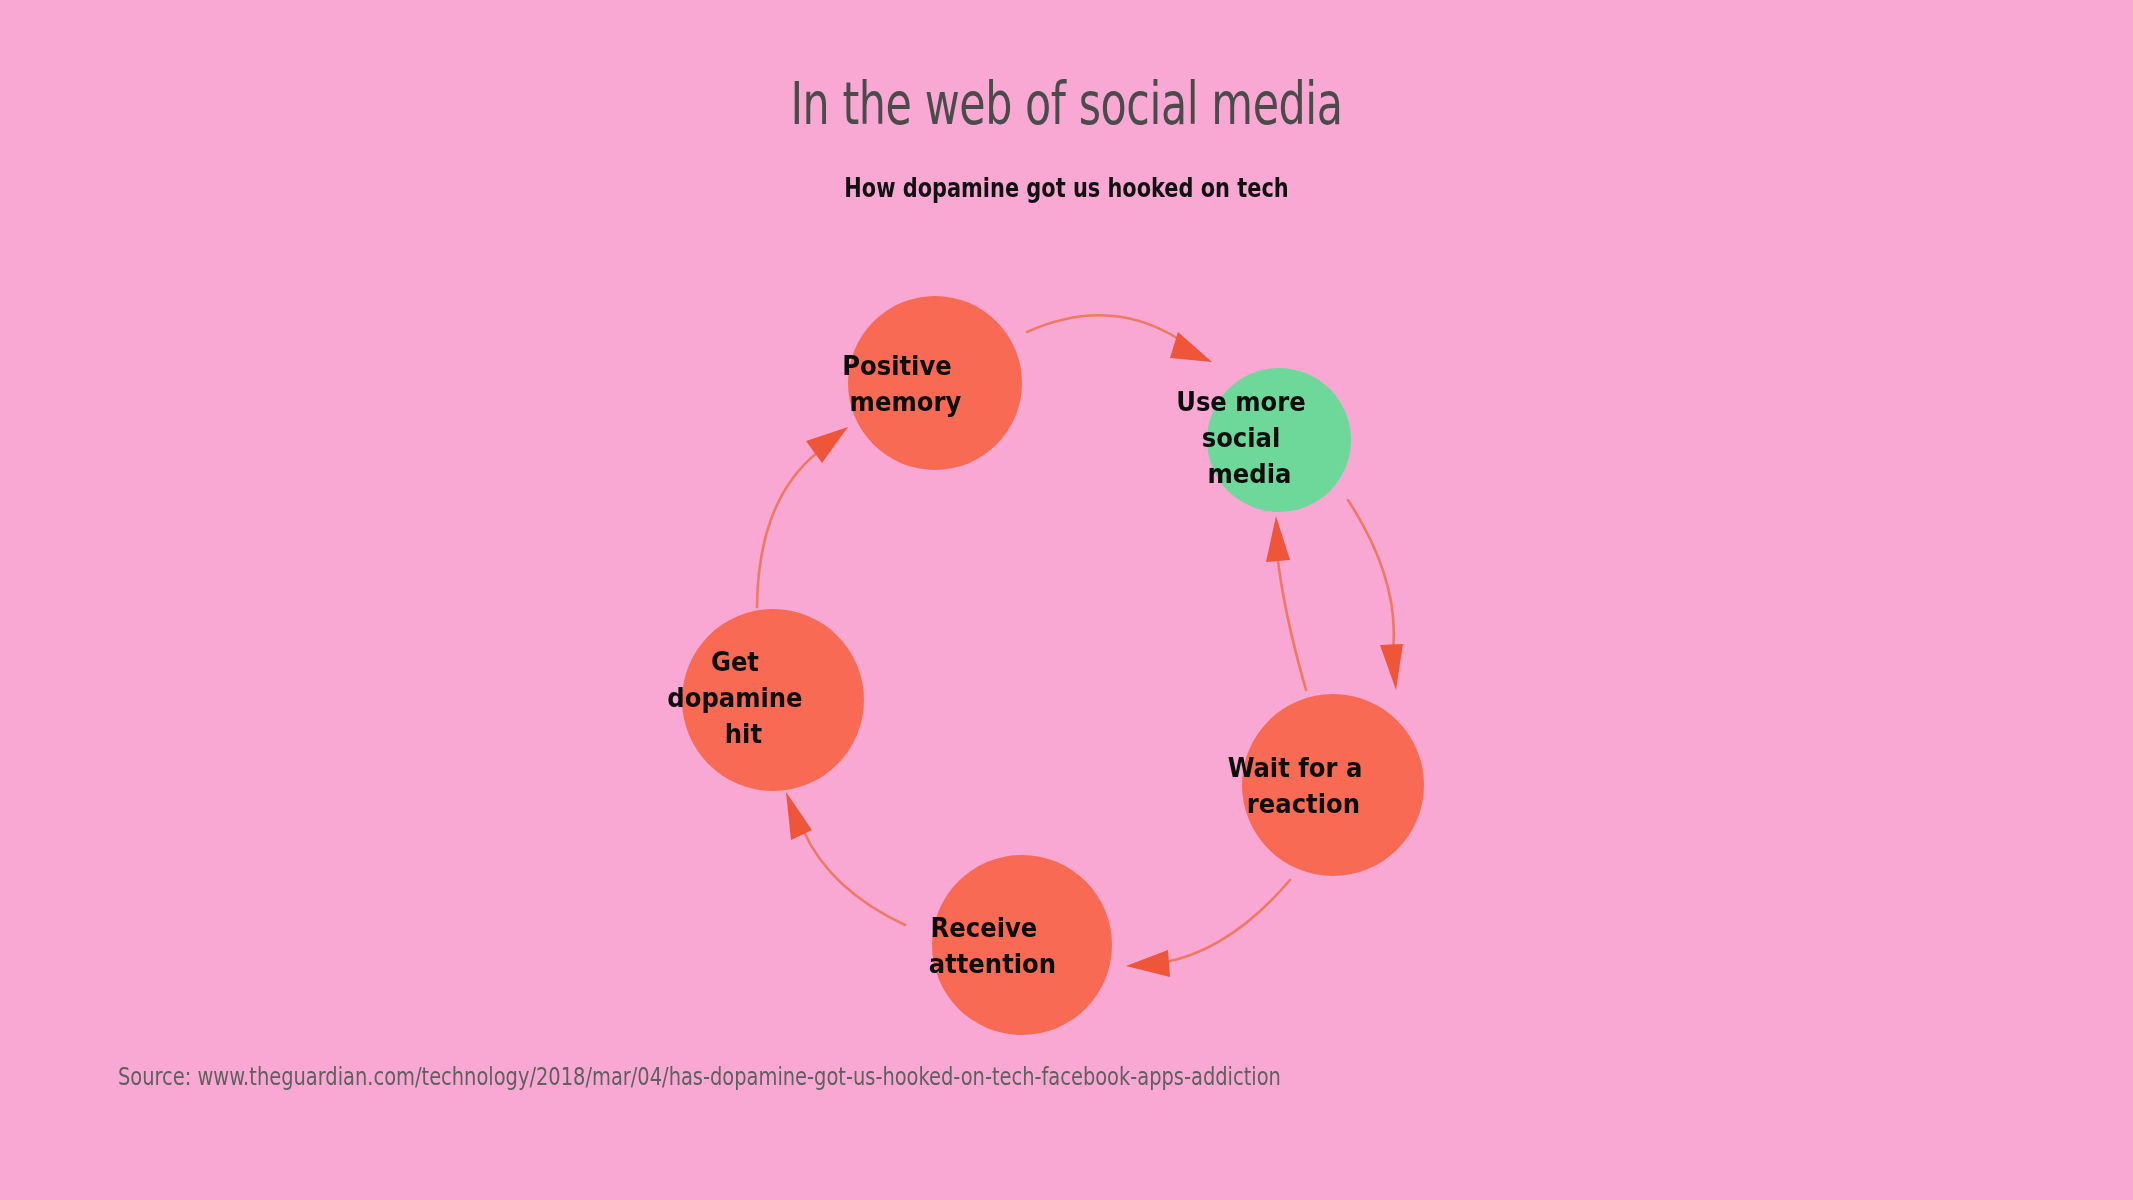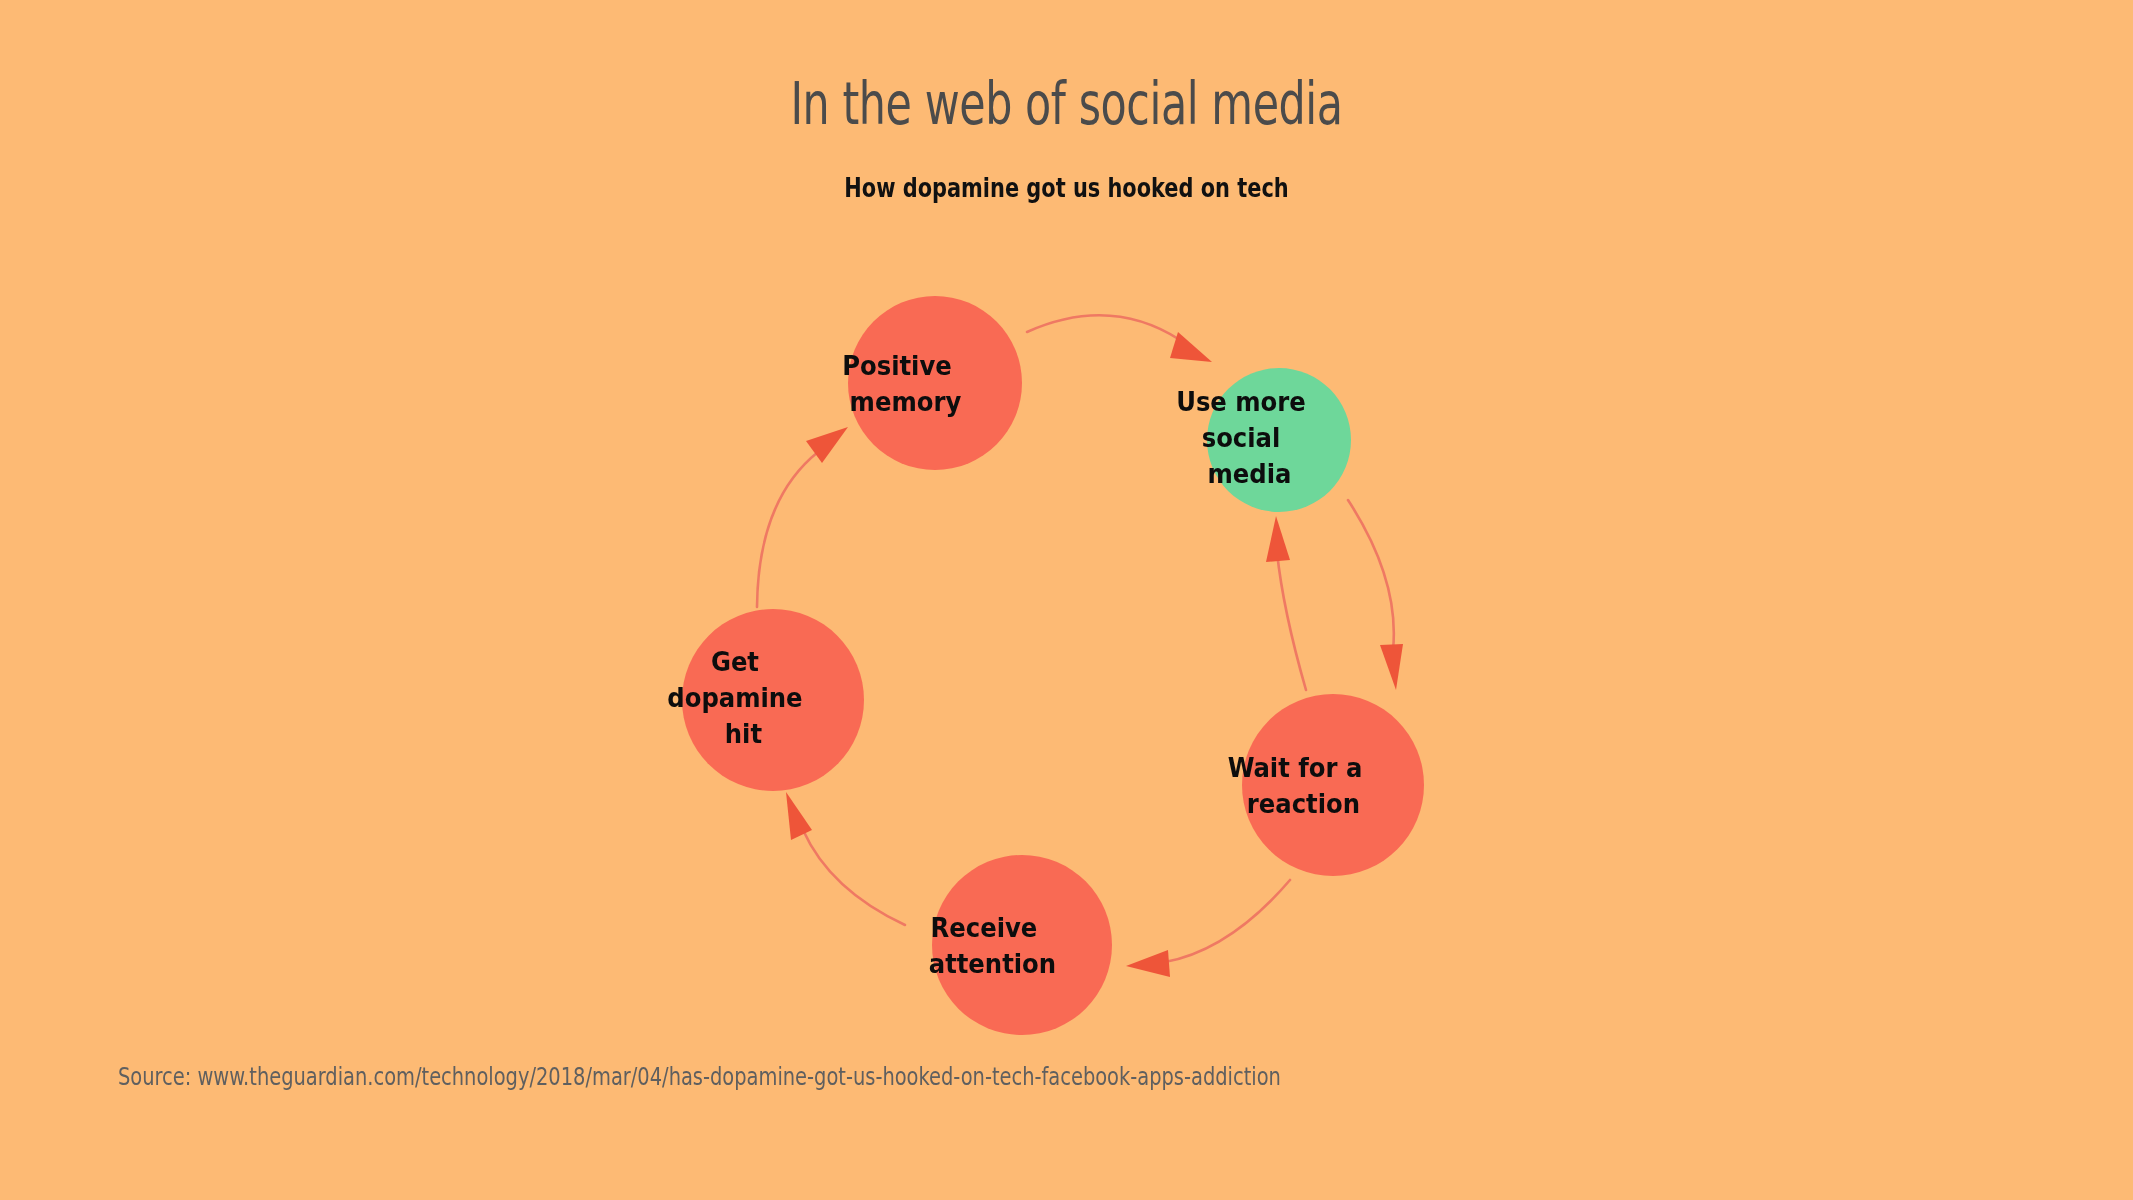--- a/index.html
+++ b/index.html
@@ -5,21 +5,21 @@
 <style>
   html, body {
     margin: 0;
     padding: 0;
     background: #ffffff;
   }
   #canvas {
     position: relative;
     width: 2133px;
     height: 1200px;
-    background: #fdba74;
+    background: #f9a8d4;
     overflow: hidden;
     font-family: "Liberation Sans", "DejaVu Sans", sans-serif;
   }
 
   
   #page-title {
     position: absolute;
     left: 0;
     top: 70px;
     width: 2133px;

